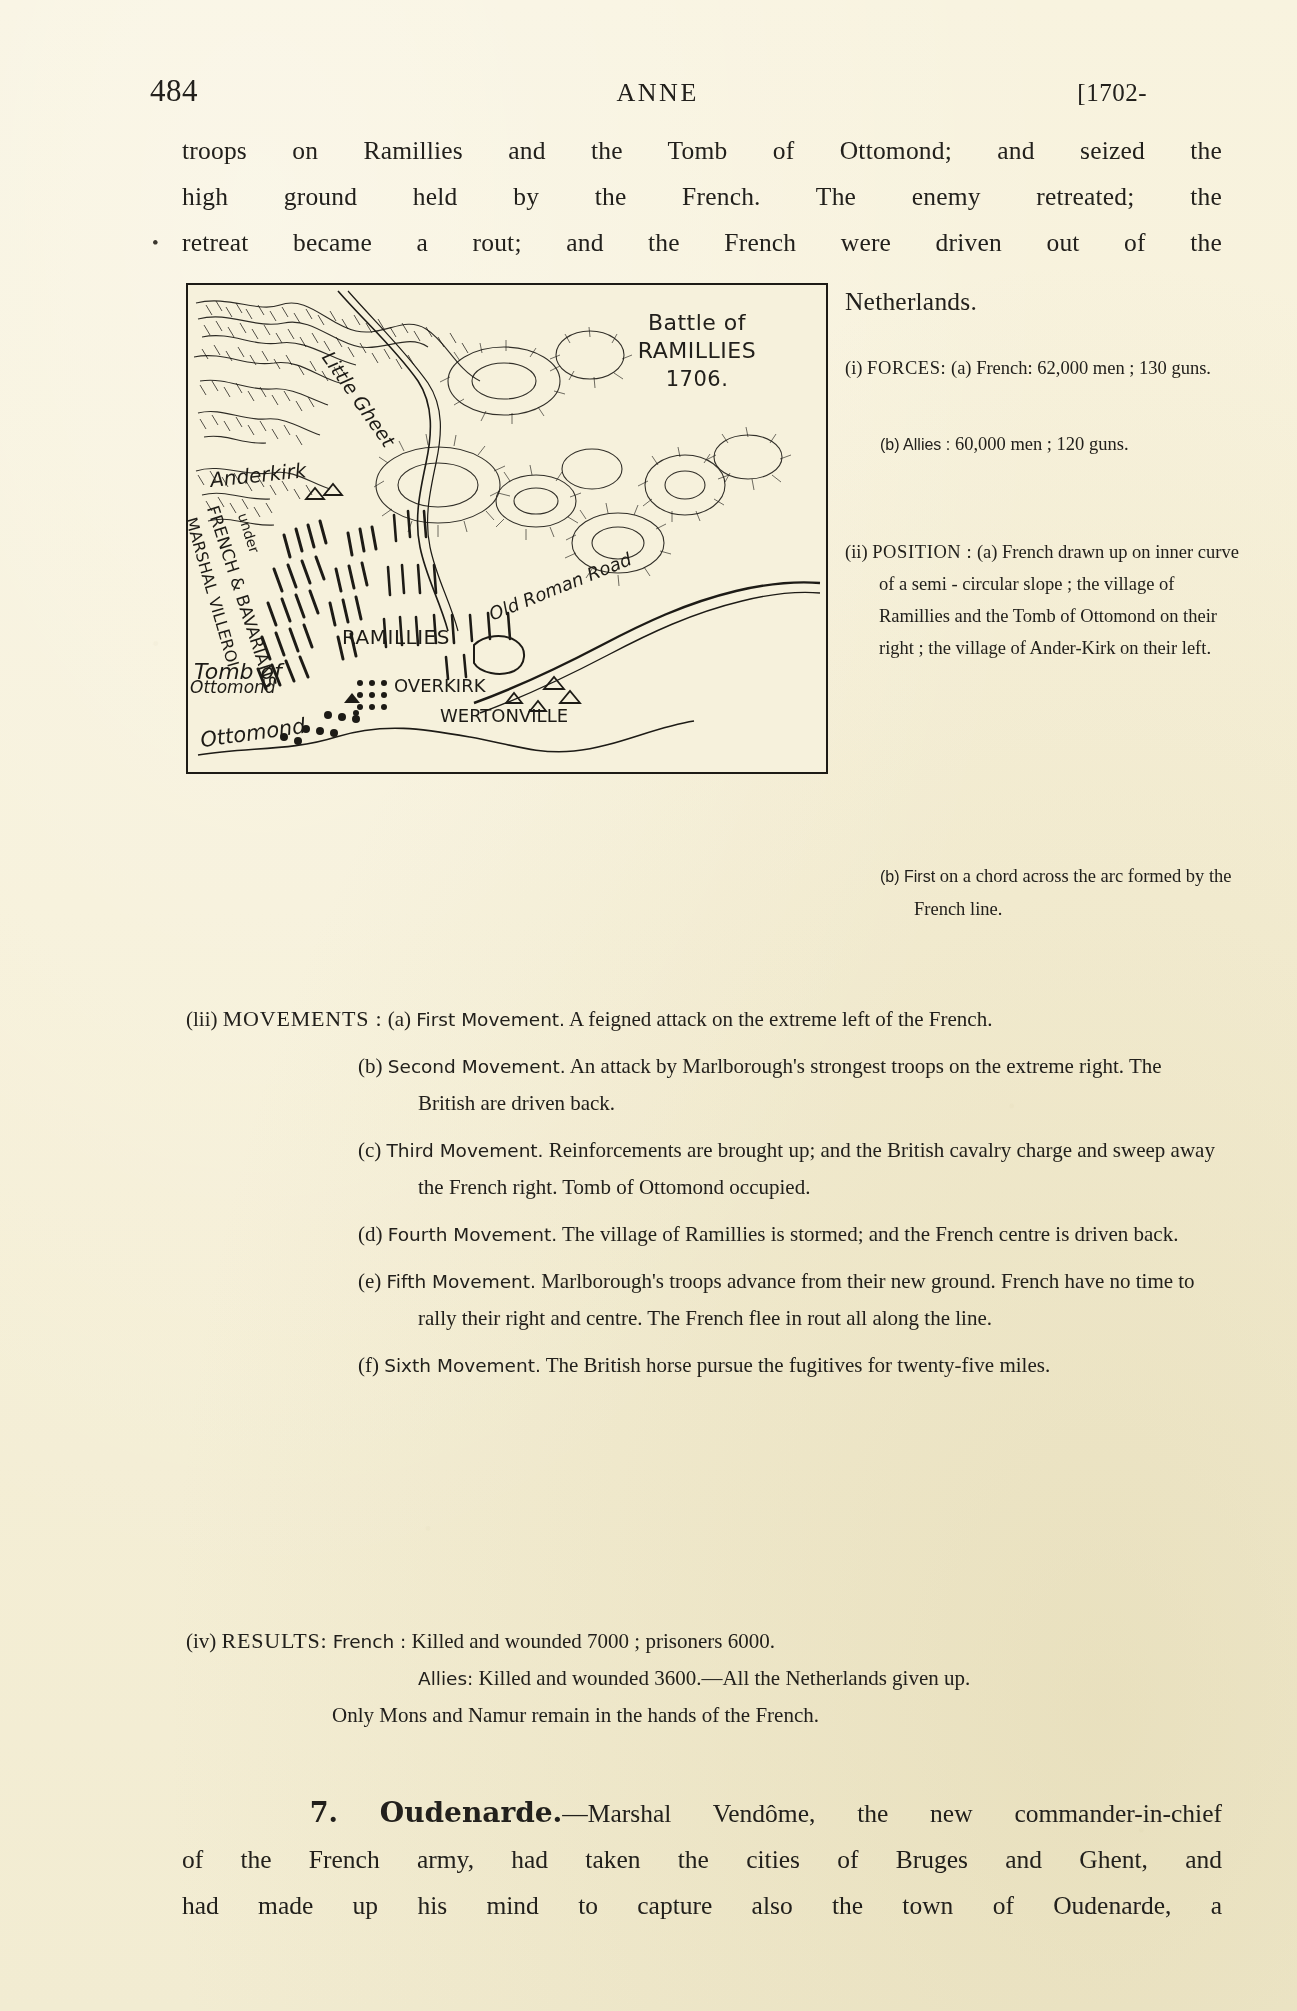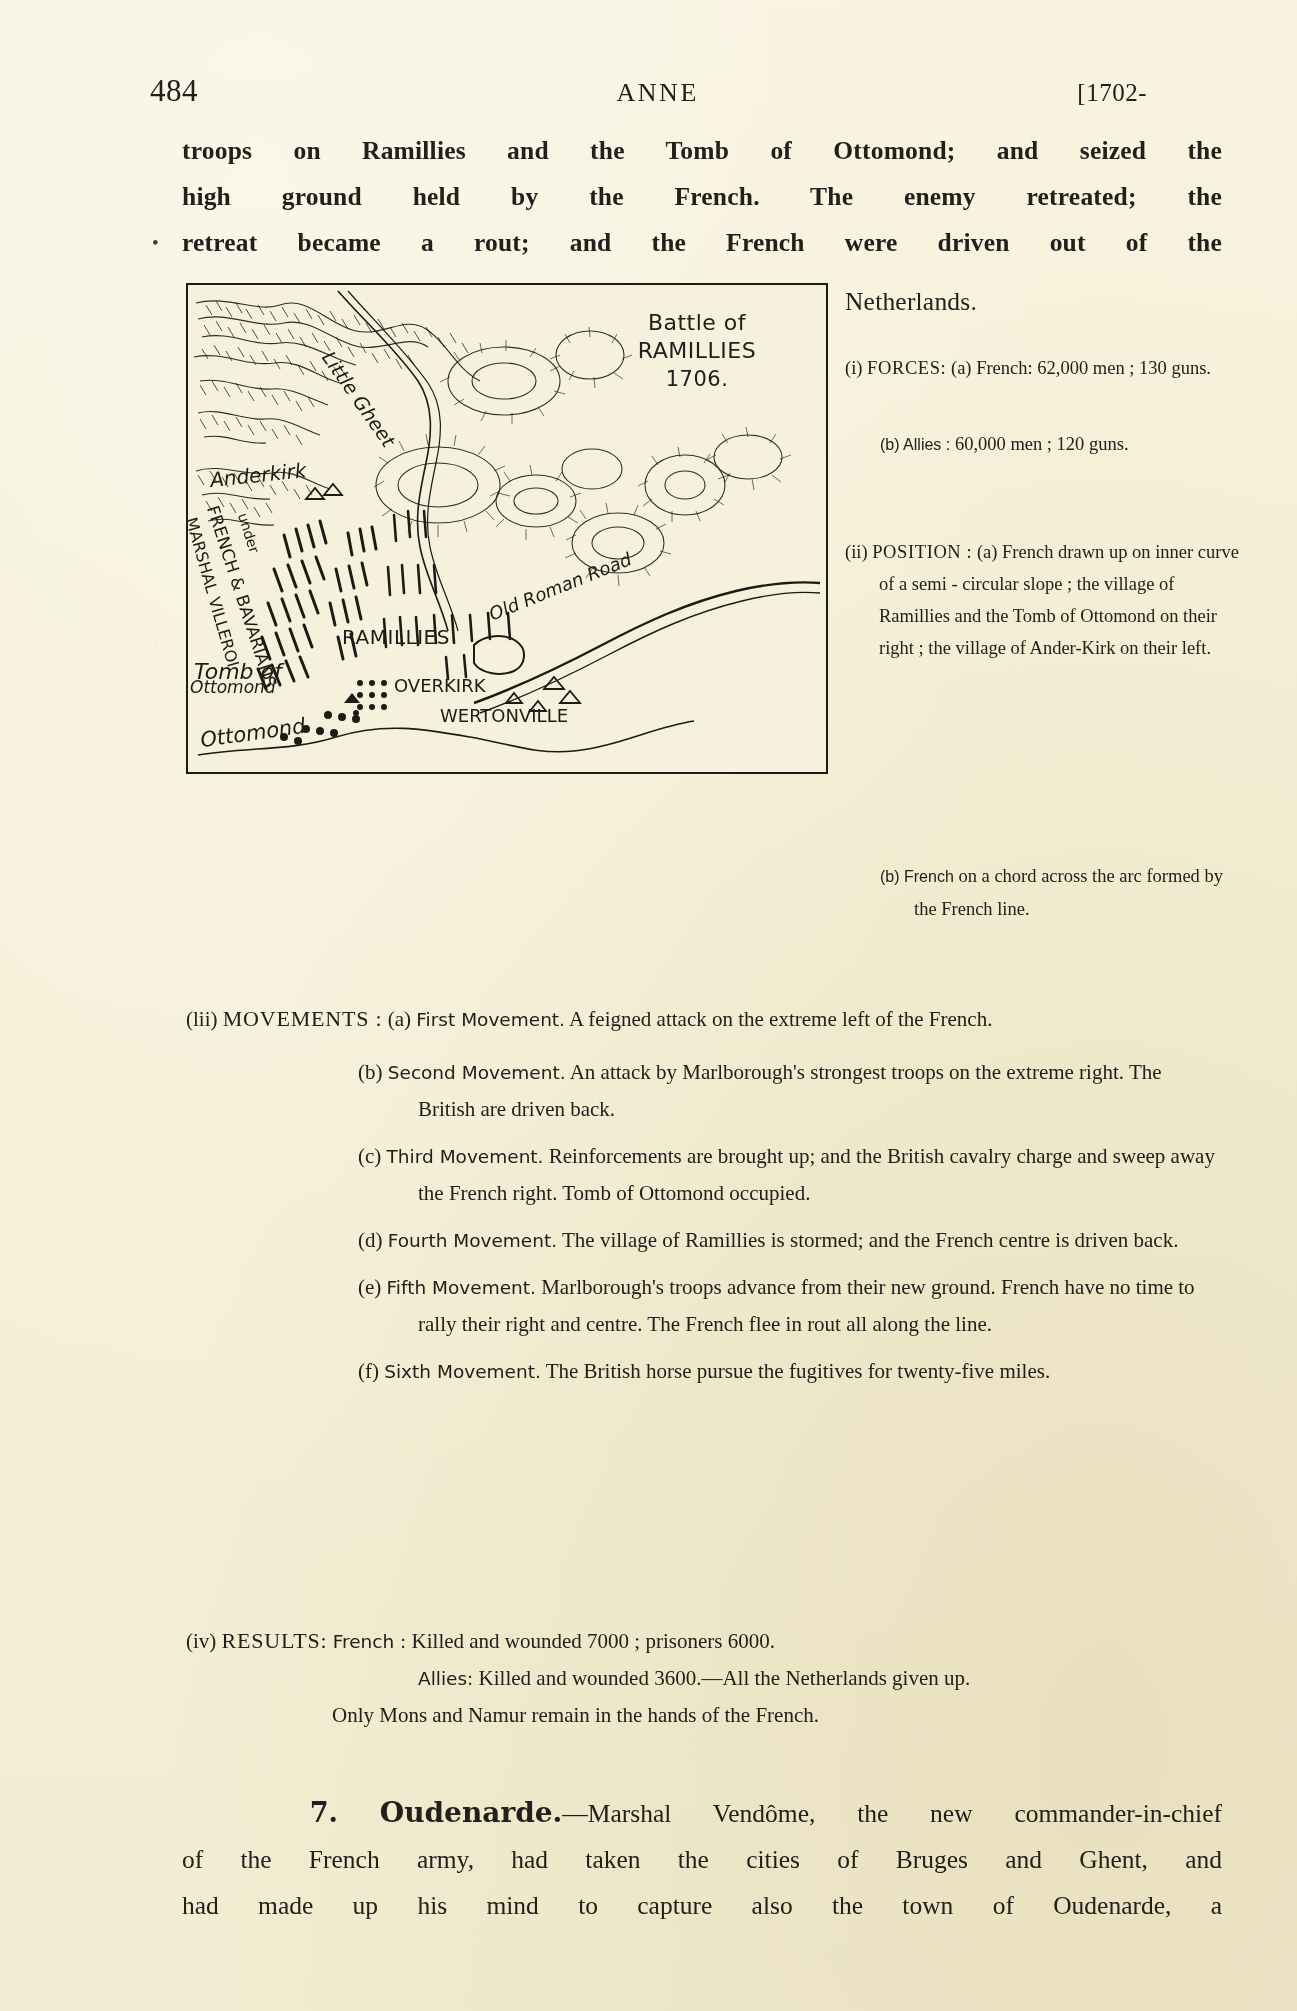--- a/index.html
+++ b/index.html
@@ -72,21 +72,20 @@
     font-size: 25.5px;
     line-height: 46px;
     text-align: justify;
     letter-spacing: .2px;
   }
   .lead .l {
     display: block;
     text-align: justify;
     text-align-last: justify;
     white-space: nowrap;
-    font-weight: bold;
   }
   .bullet-dot {
     position: absolute;
     left: 152px;
     top: 232px;
     font-size: 19px;
     color: #3b372f;
   }
 
   
@@ -156,21 +155,21 @@
   .mv-item {
     display: block;
     padding-left: 232px;
     text-indent: -60px;
     margin-bottom: 10px;
   }
   .mv-first {
     display: block;
     padding-left: 232px;
     text-indent: -232px;
-    margin-bottom: 16px;
+    margin-bottom: 10px;
   }
   .kw { font-family: "DejaVu Sans", sans-serif; font-size: 18.5px; }
   .kwsc { font-variant: small-caps; letter-spacing: .8px; font-size: 22px; }
 
   .results {
     position: absolute;
     left: 186px;
     top: 1622px;
     width: 1036px;
     font-size: 21px;
@@ -388,21 +387,21 @@
 <div class="side" style="top:536px; width:394px;">
   <span class="hang ind">
     <span>(ii)</span>
     <span class="sc">POSITION :</span>
     <span>(a) French drawn up on inner curve of a semi - circular slope ; the village of Ramillies and the Tomb of Ottomond on their right ; the village of Ander-Kirk on their left.</span>
   </span>
 </div>
 
 <div class="side" style="top:860px; left:880px; width:358px;">
   <span class="hang ind">
-    <span class="sans">(b) French</span>
+    <span class="sans">(b) First</span>
     <span>on a chord across the arc formed by the French line.</span>
   </span>
 </div>
 
 <div class="movements">
   <span class="mv-first">
     <span>(lii)</span>
     <span class="kwsc">MOVEMENTS :</span>
     <span>(a)</span>
     <span class="kw">First Movement.</span>

